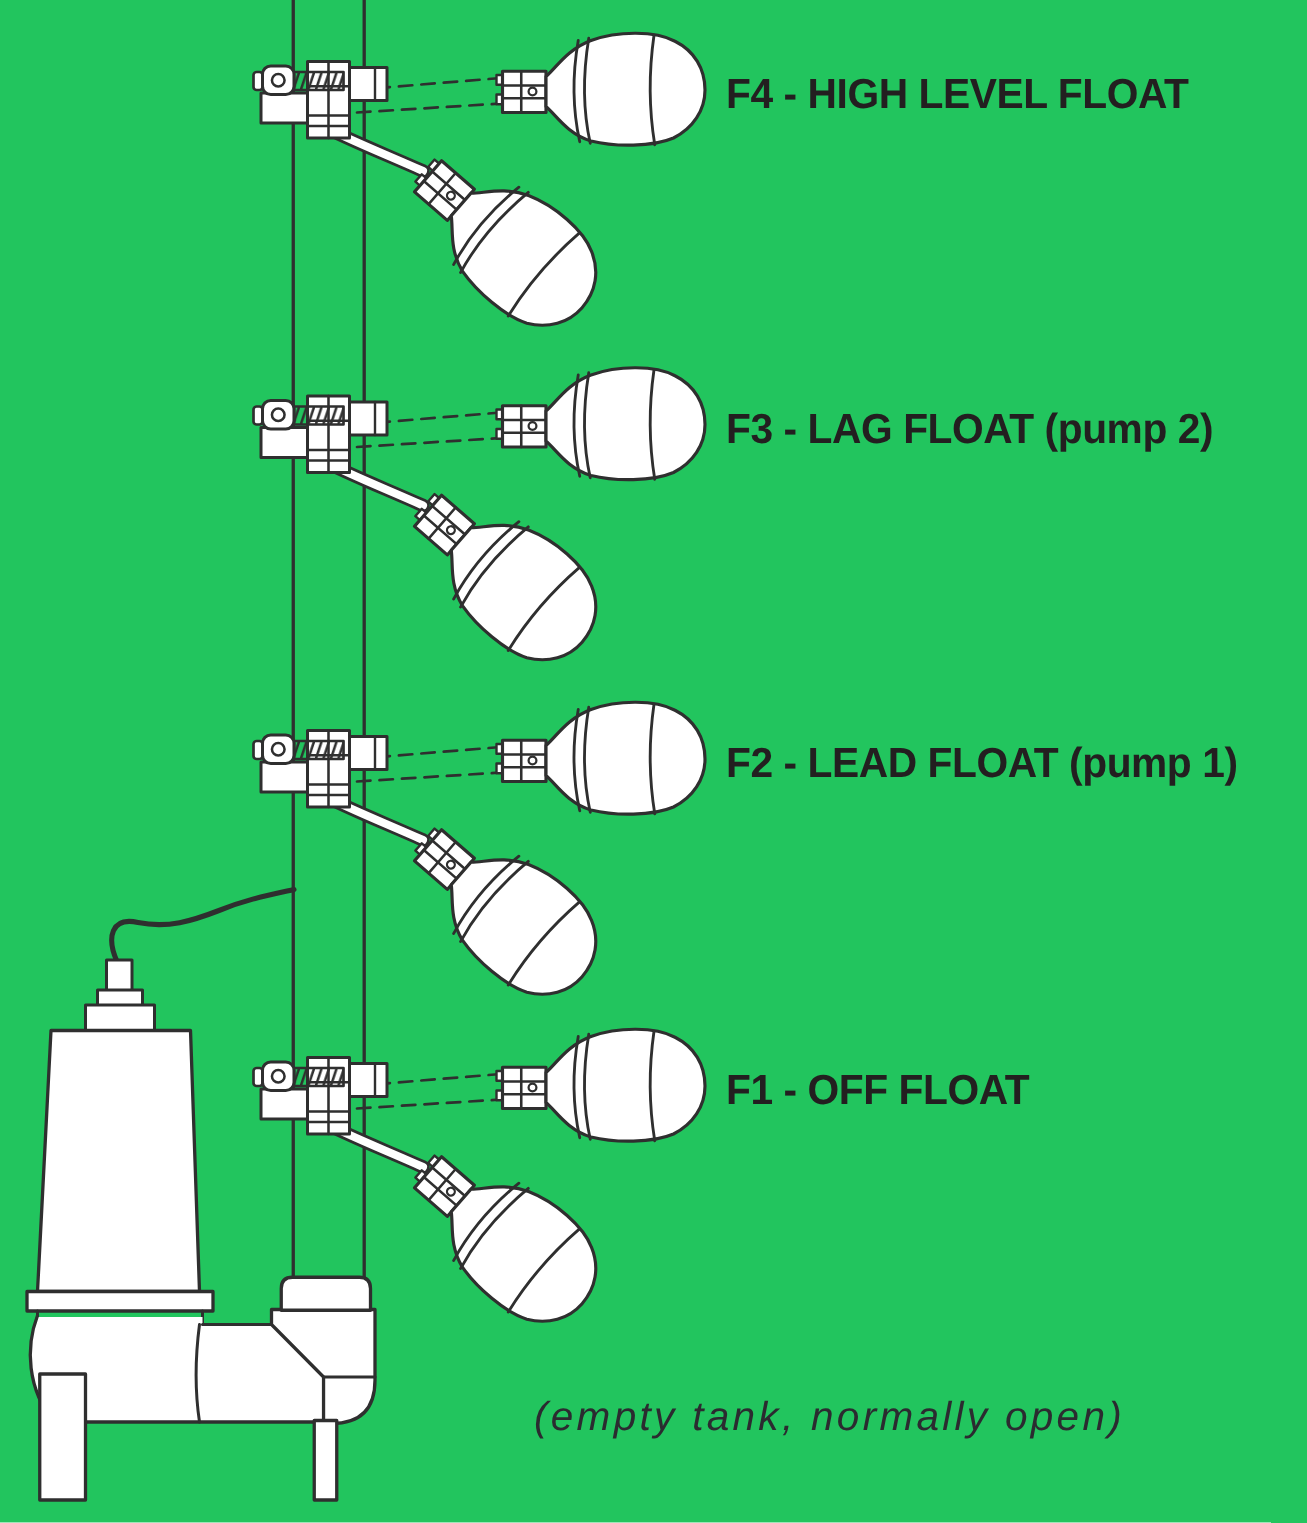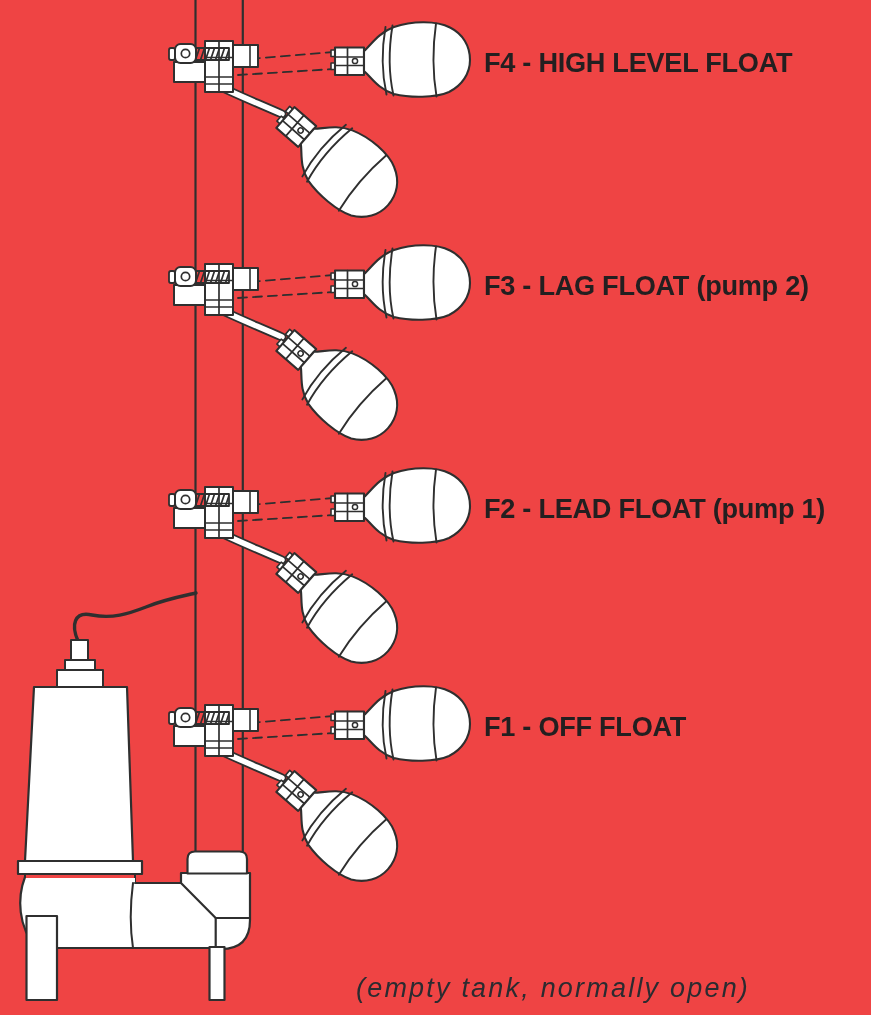--- a/index.html
+++ b/index.html
@@ -1,32 +1,32 @@
 <!DOCTYPE html>
 <html><head>
 <meta charset="utf-8">
 <style>
   html,body{margin:0;padding:0;background:#ffffff;}
   .canvas{
-    position:relative;width:871px;height:1015px;background:#ef4444;overflow:hidden;
+    position:relative;width:871px;height:1015px;background:#22c55e;overflow:hidden;
     font-family:"Liberation Sans",sans-serif;
   }
   .canvas svg{position:absolute;left:0;top:0;}
   .flabel{
     position:absolute;left:484px;white-space:nowrap;
     font-family:"Liberation Sans",sans-serif;font-weight:bold;
     font-size:28px;line-height:32px;letter-spacing:-0.3px;color:#231f20;
     transform:scaleX(.97);transform-origin:left center;
   }
   .flabel.f4{top:47px;}
   .flabel.f3{top:270px;}
   .flabel.f2{top:493px;}
   .flabel.f1{top:711px;}
   .caption{
-    position:absolute;left:356px;top:973px;white-space:nowrap;
+    position:absolute;left:356px;top:929px;white-space:nowrap;
     font-family:"Liberation Sans",sans-serif;font-style:italic;
     font-size:27px;letter-spacing:2.2px;color:#2b2b30;
   }
 </style>
 </head>
 <body>
 
 <div class="canvas">
 
   <svg width="871" height="1015" viewBox="0 0 871 1015" fill="none" stroke-linecap="round" stroke-linejoin="round">

